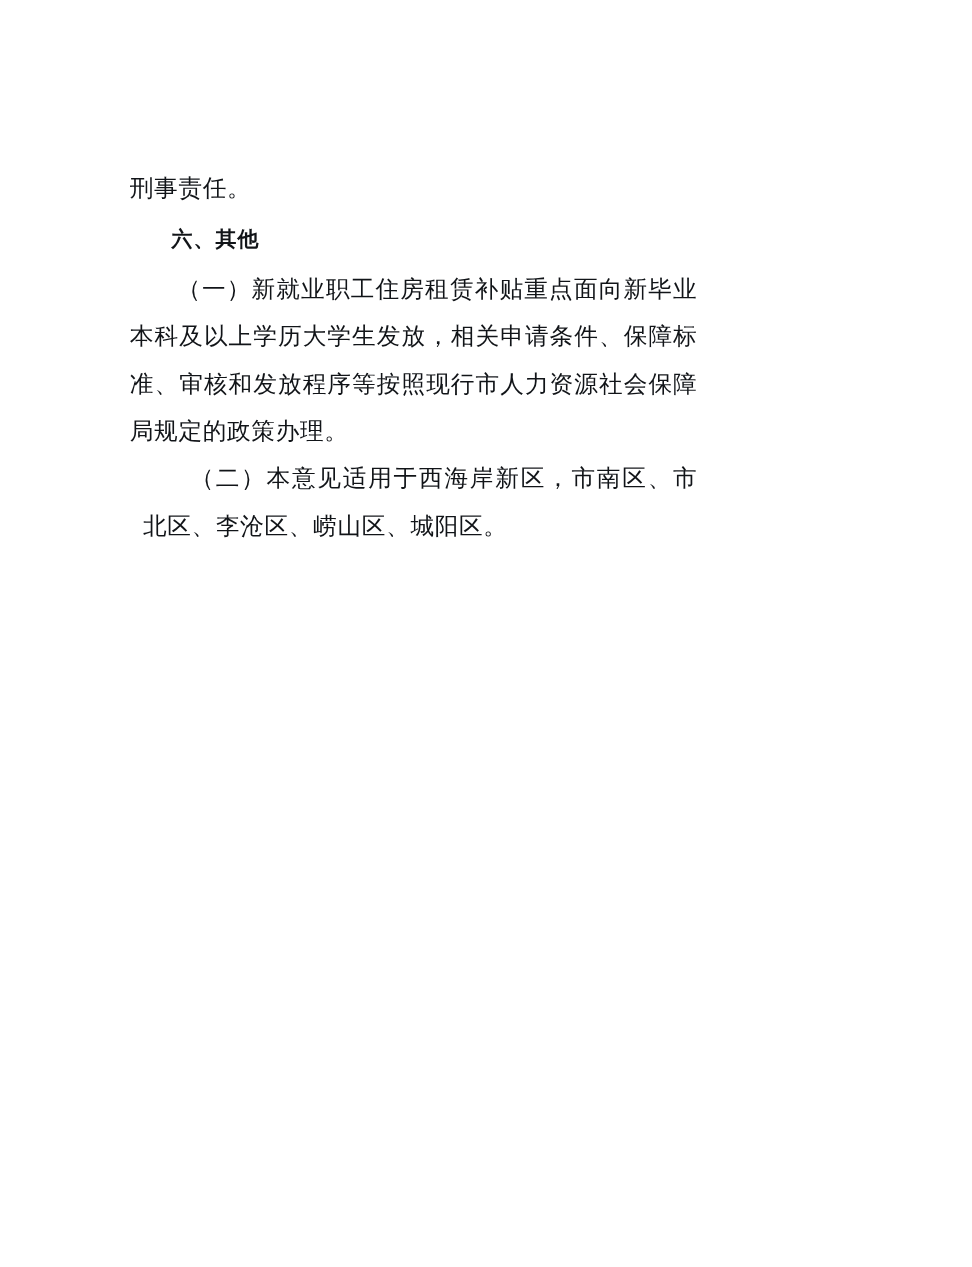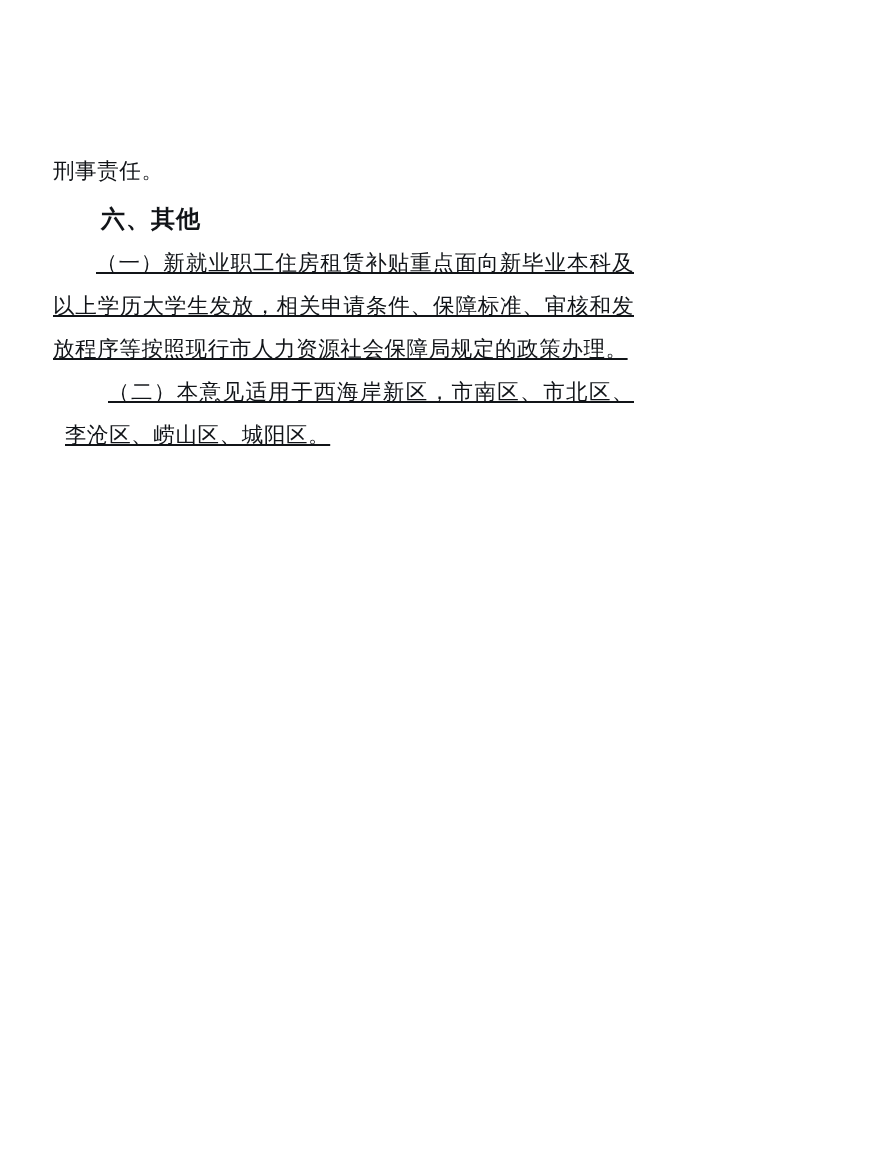--- a/index.html
+++ b/index.html
@@ -12,44 +12,43 @@
     height: 1152px;
     overflow: hidden;
     font-family: "Liberation Serif", "DejaVu Serif", serif;
   }
   .page {
     position: relative;
     width: 728px;
     height: 1152px;
     background: #ffffff;
     box-sizing: border-box;
-    padding: 150px 94px 0 53px;
+    padding: 150px 94px 0 118px;
   }
   .doc-body {
     color: #111418;
   }
   .para {
     font-size: 21.5px;
     line-height: 43px;
     letter-spacing: 0.6px;
     text-align: justify;
     text-justify: inter-ideograph;
     margin: 0 0 0 0;
     font-family: "Liberation Serif", "DejaVu Serif", serif;
   }
   .para + .para {
     margin-top: 0;
     margin-left: 12px;
   }
   .indent {
     text-indent: 2em;
-    text-decoration: underline;
   }
   .heading {
-    font-size: 24px;
+    font-size: 19px;
     line-height: 43px;
     letter-spacing: 1px;
     font-weight: bold;
     text-indent: 2em;
     margin: 4px 0 2px 0;
     color: #111418;
     font-family: "Liberation Sans", "DejaVu Sans", sans-serif;
   }
   .spacer-bottom {
     height: 40px;

